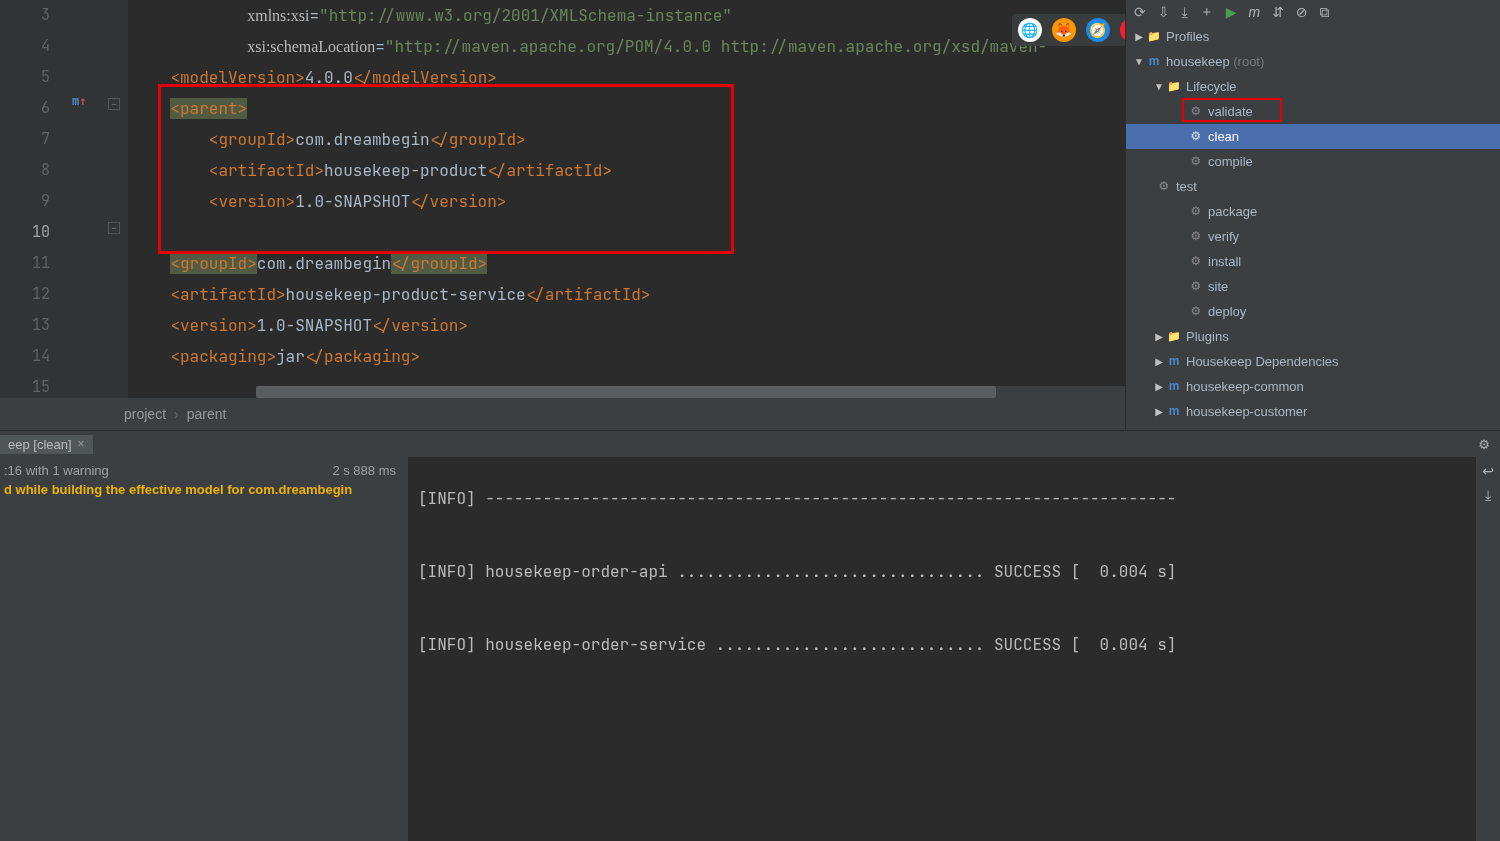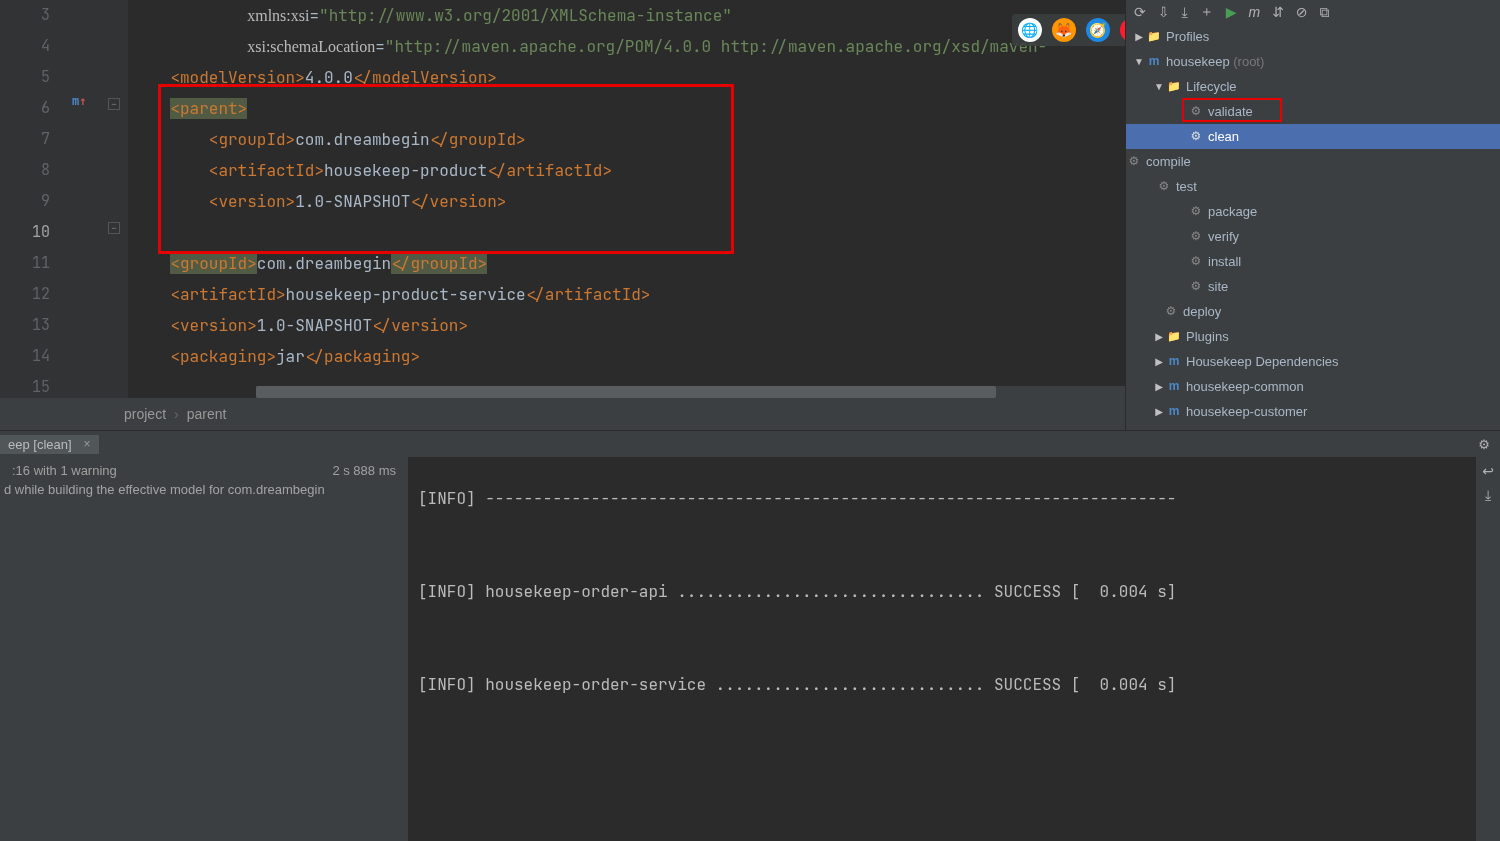--- a/index.html
+++ b/index.html
@@ -43,30 +43,30 @@
   .fold-ic::before{ content:"📁"; font-size:11px;}
   .m-ic::before{ content:"m"; color:#4a88c7; font-weight:bold;}
   .dim { color: #787878; }
   .red-box2 { position: absolute; border: 2px solid #e60000; pointer-events: none; }
   
   .browsers { position:absolute; top:14px; left:884px; display:flex; gap:10px; z-index:5; background:rgba(60,63,65,.85); padding:4px 6px; border-radius:4px;}
   .bic{ width:24px; height:24px; border-radius:50%; display:flex; align-items:center; justify-content:center; font-size:14px; font-weight:bold;}
   
   .bottom { flex: 1; display: flex; flex-direction: column; border-top: 1px solid #2b2b2b; }
   .run-tab { height: 26px; background: #3c3f41; display: flex; align-items: center; padding-left: 0; font-size: 13px; }
-  .run-tab .tab { background: #515658; padding: 2px 8px; color: #bbb; display:flex; align-items:flex-start; gap:12px;}
+  .run-tab .tab { background: #515658; padding: 2px 8px; color: #bbb; display:flex; align-items:flex-start; gap:6px;}
   .run-tab .close{ color:#999; font-size:12px; cursor:pointer;}
   .run-tab .tgear { margin-left:auto; margin-right:10px; color:#afb1b3; cursor:pointer;}
   .run-body { flex: 1; display: flex; }
   .run-left { width: 408px; background: #3c3f41; font-size: 13px; color: #888; }
-  .run-left .l1 { padding: 6px 4px 2px 12px; color: #a0a0a0; display:flex;}
+  .run-left .l1 { padding: 6px 4px 2px 4px; color: #a0a0a0; display:flex;}
   .run-left .l1 .dur{ margin-left:auto; padding-right:8px;}
-  .run-left .l2 { padding: 2px 4px; color: #a3a3a3;}
+  .run-left .l2 { padding: 2px 4px; color: #eab308; font-weight: bold;}
   .console { flex: 1; background: #2b2b2b; font-family: "JetBrains Mono","Consolas",monospace; font-size: 16px; color: #bbbbbb; padding: 2px 0 0 10px; white-space: pre; overflow:hidden;}
-  .console .row{ height:31px; line-height:31px;margin-top:20px;}
+  .console .row{ height:31px; line-height:31px;}
   .side-icons{ width:24px; background:#3c3f41; display:flex; flex-direction:column; align-items:center; gap:8px; padding-top:6px;}
   .side-icons span{ color:#afb1b3; font-size:14px; cursor:pointer;}
 </style>
 </head>
 <body>
 
 <div class="root">
   <div class="top">
     <div class="editor-area">
       <div class="code-scroll">
@@ -147,21 +147,21 @@
             <span>Lifecycle</span>
           </div>
         <div class="tnode" style="padding-left:62px">
             <span class="tic gear-ic"></span>
             <span>validate</span>
           </div>
         <div class="tnode selected" style="padding-left:62px">
             <span class="tic gear-ic"></span>
             <span>clean</span>
           </div>
-        <div class="tnode" style="">
+        <div class="tnode" style="padding-left:62px">
             <span class="tic gear-ic"></span>
             <span>compile</span>
           </div>
         <div class="tnode" style="padding-left:30px">
             <span class="tic gear-ic"></span>
             <span>test</span>
           </div>
         <div class="tnode" style="padding-left:62px">
             <span class="tic gear-ic"></span>
             <span>package</span>
@@ -171,21 +171,21 @@
             <span>verify</span>
           </div>
         <div class="tnode" style="padding-left:62px">
             <span class="tic gear-ic"></span>
             <span>install</span>
           </div>
         <div class="tnode" style="padding-left:62px">
             <span class="tic gear-ic"></span>
             <span>site</span>
           </div>
-        <div class="tnode" style="padding-left:37px">
+        <div class="tnode" style="padding-left:62px">
             <span class="tic gear-ic"></span>
             <span>deploy</span>
           </div>
         <div class="tnode" style="padding-left:26px">
             <span class="arrow">▶</span>
             <span class="tic fold-ic"></span>
             <span>Plugins</span>
           </div>
         <div class="tnode" style="padding-left:26px">
             <span class="arrow">▶</span>

